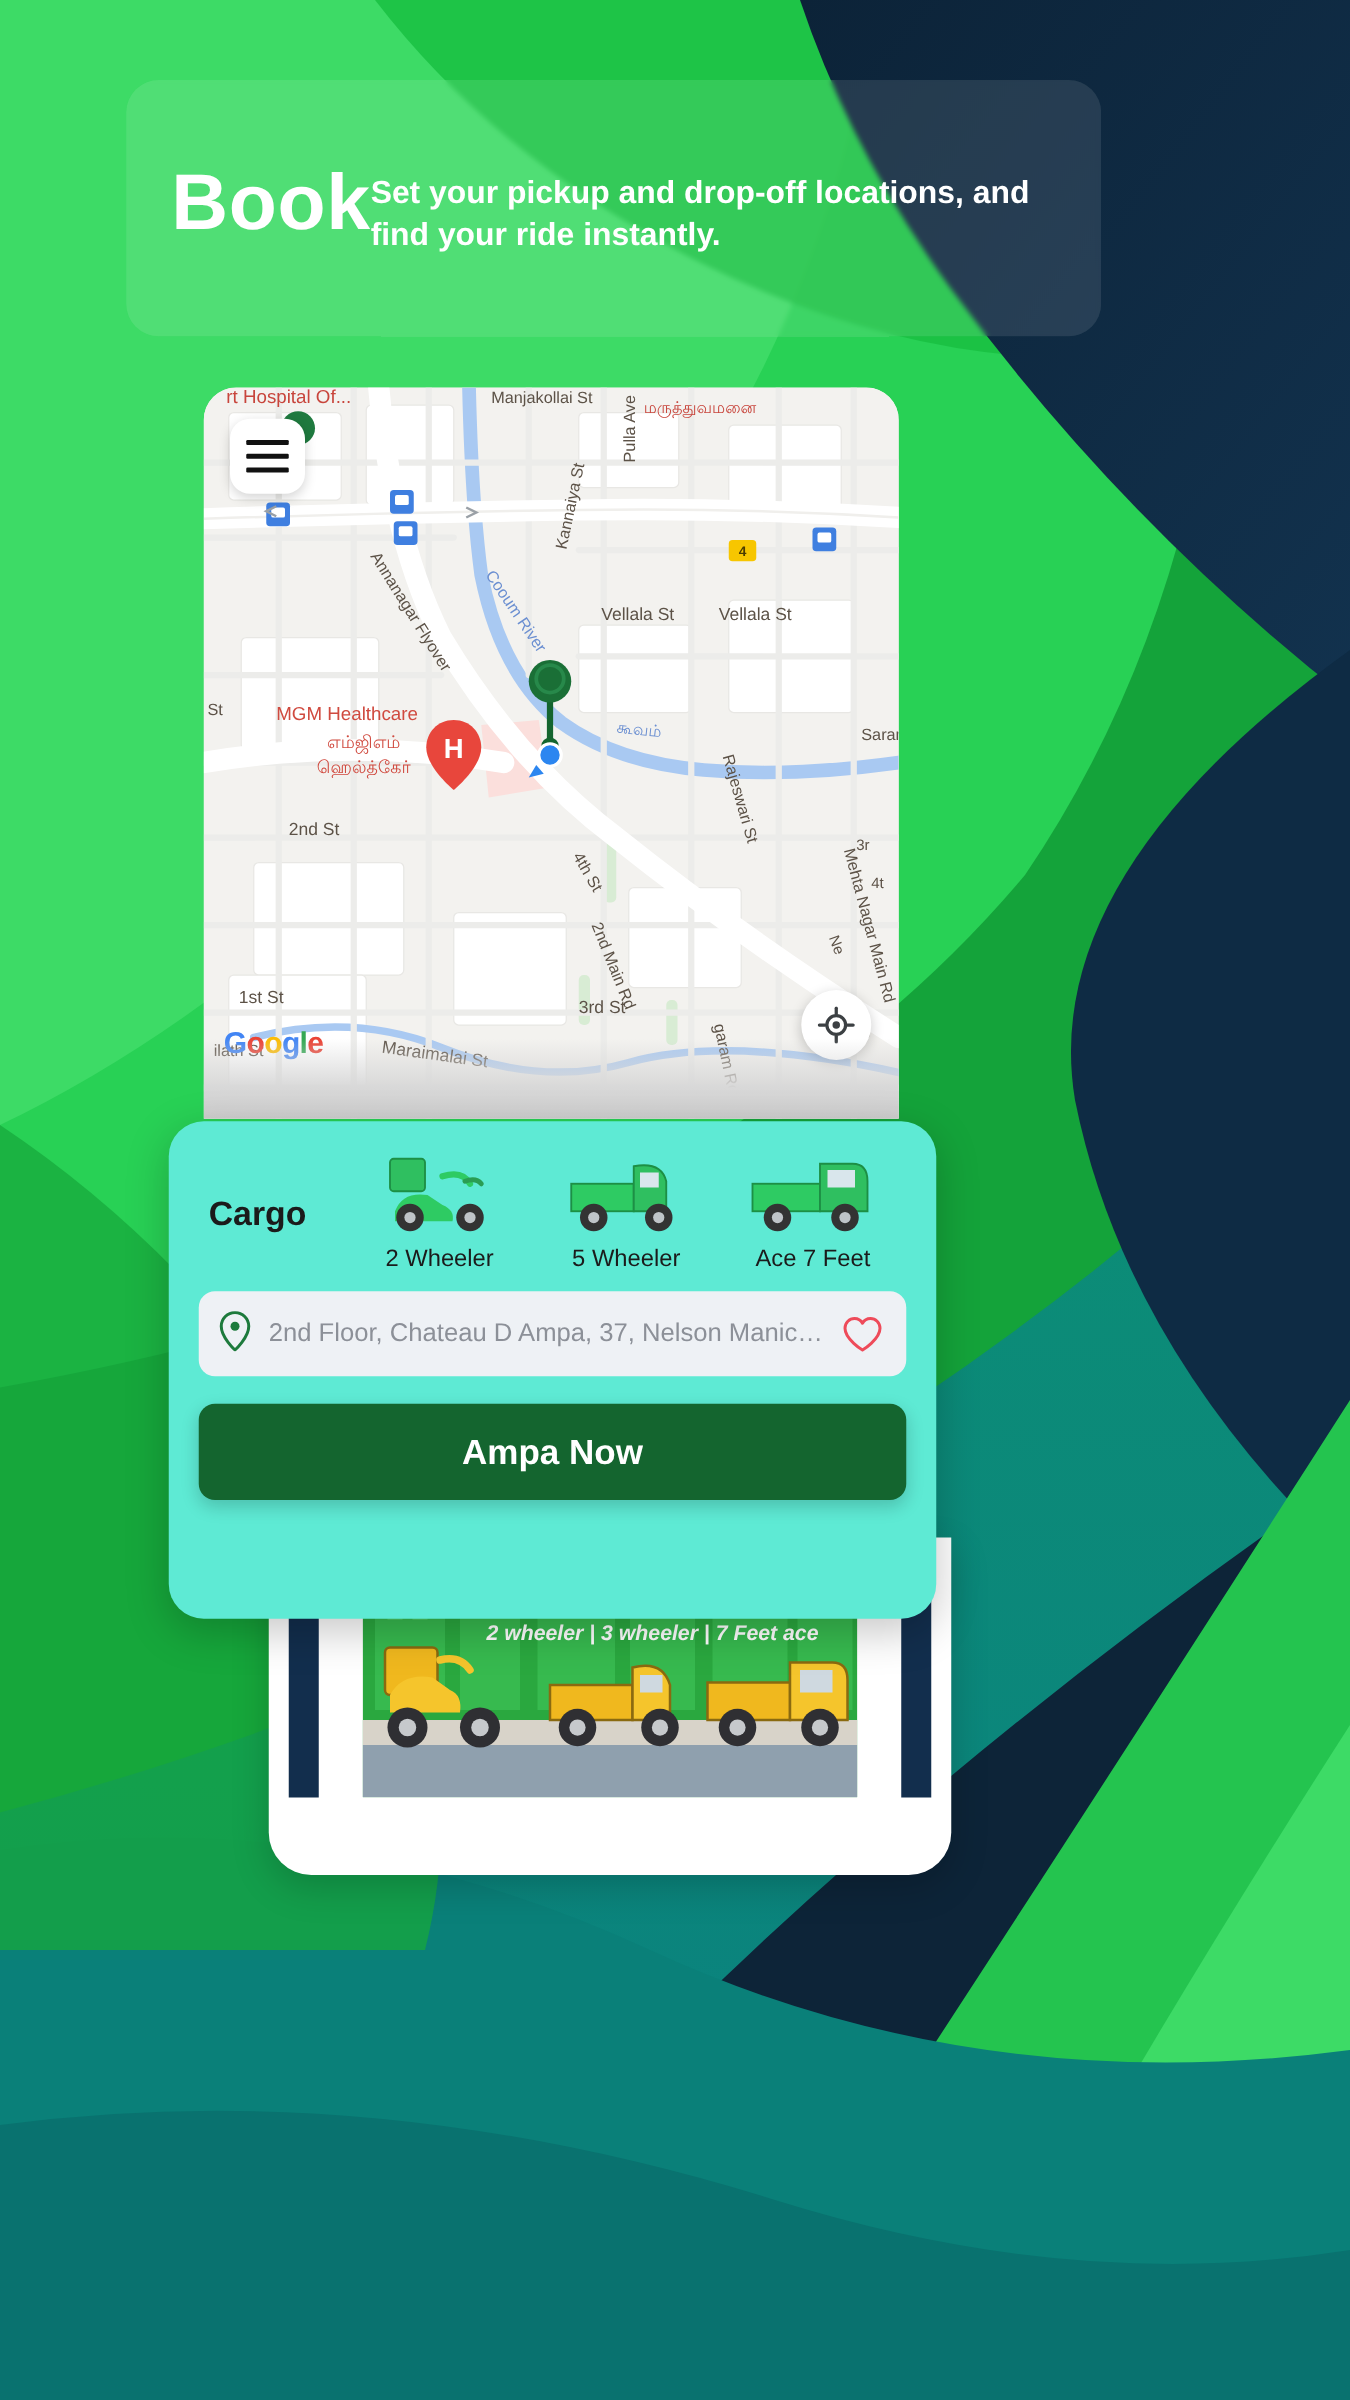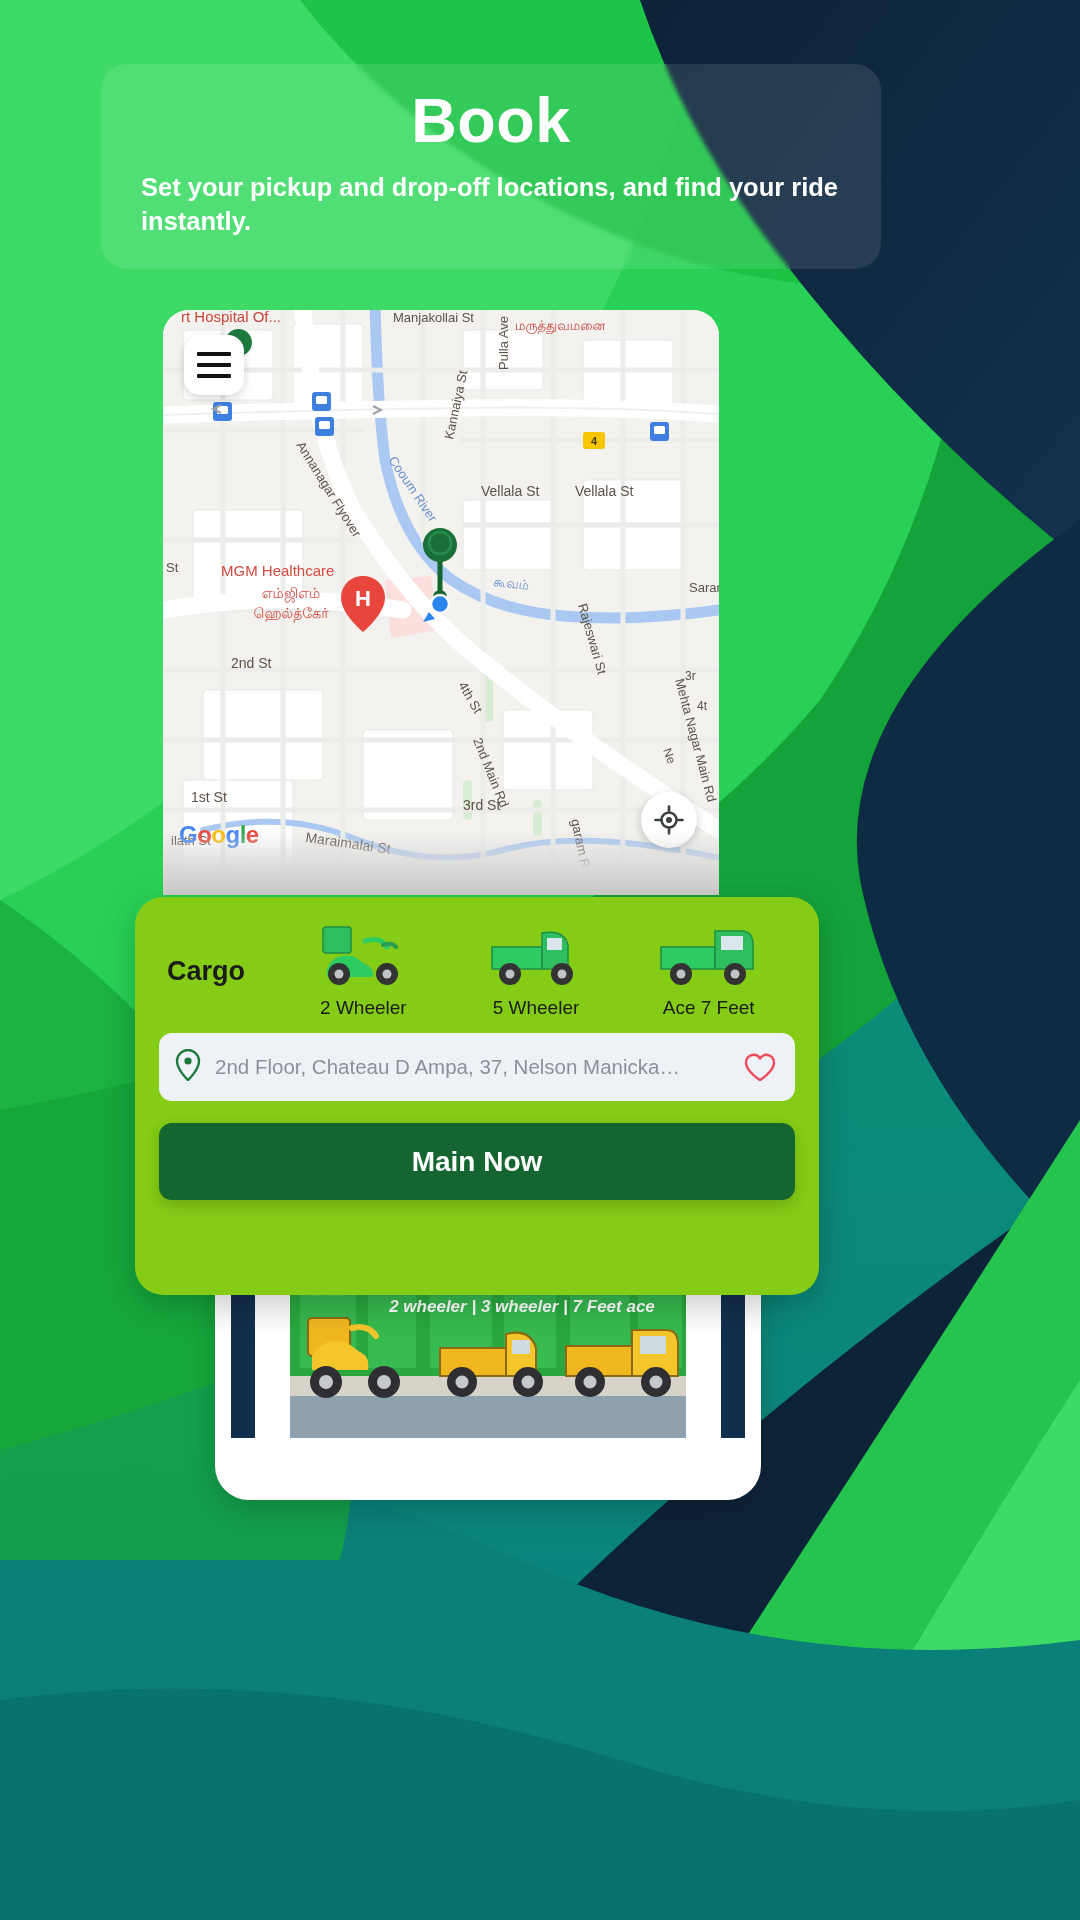--- a/index.html
+++ b/index.html
@@ -13,21 +13,21 @@
   
   #bg { position:absolute; inset:0; overflow:hidden; }
   #bg svg { display:block; width:1080px; height:1920px; }
 
   
   .header-card{
     position:absolute; left:101px; top:64px; width:780px; height:205px;
     border-radius:26px;
     background:rgba(255,255,255,0.10);
     backdrop-filter:blur(2px);
-    display:flex; flex-direction:column; align-items:center; justify-content:center;
+    display:flex; flex-direction:row; align-items:center; justify-content:center;
     padding:10px 36px 18px;
   }
   .header-title{
     font-size:63px; font-weight:bold; color:#ffffff; letter-spacing:0.5px;
     line-height:1.05; text-align:center;
   }
   .header-sub{
     margin-top:18px; font-size:25.5px; font-weight:bold; color:#ffffff;
     line-height:1.32; max-width:700px;
   }
@@ -66,22 +66,22 @@
   }
 
   .gwatermark{
     position:absolute; left:16px; bottom:46px;
     font-size:24px; font-weight:bold; letter-spacing:-0.5px;
     display:flex;
   }
 
   
   .sheet{
-    position:absolute; left:135px; top:897px; width:684px; height:398px;
-    background:#84cc16; border-radius:28px;
+    position:absolute; left:135px; top:897px; width:614px; height:398px;
+    background:#5eead4; border-radius:28px;
     box-shadow:0 10px 34px rgba(0,0,0,0.22);
     padding:26px 24px 22px;
   }
   .cargo-row{ display:flex; align-items:center; height:96px; }
   .cargo-label{
     font-size:27px; font-weight:bold; color:#1b1b1b; width:118px; flex:none;
     padding-left:8px;
   }
   .veh{ flex:1; display:flex; flex-direction:column; align-items:center; justify-content:flex-end; }
   .veh .art{ height:64px; display:flex; align-items:flex-end; justify-content:center; }
@@ -455,14 +455,14 @@
     </span>
     <span class="txt">2nd Floor, Chateau D Ampa, 37, Nelson Manicka…</span>
     <span class="heart">
       <svg width="32" height="29" viewBox="0 0 32 29">
         <path d="M16 27 C16 27 2 18.5 2 9.6 C2 5 5.6 1.8 9.6 1.8 C12.4 1.8 14.8 3.4 16 5.6 C17.2 3.4 19.6 1.8 22.4 1.8 C26.4 1.8 30 5 30 9.6 C30 18.5 16 27 16 27 Z" fill="none" stroke="#ee4b5a" stroke-width="2.4" stroke-linejoin="round"></path>
       </svg>
     </span>
   </div>
 
 
-  <div class="book-btn">Main Now</div>
+  <div class="book-btn">Ampa Now</div>
 </div>
 
 </body></html>

